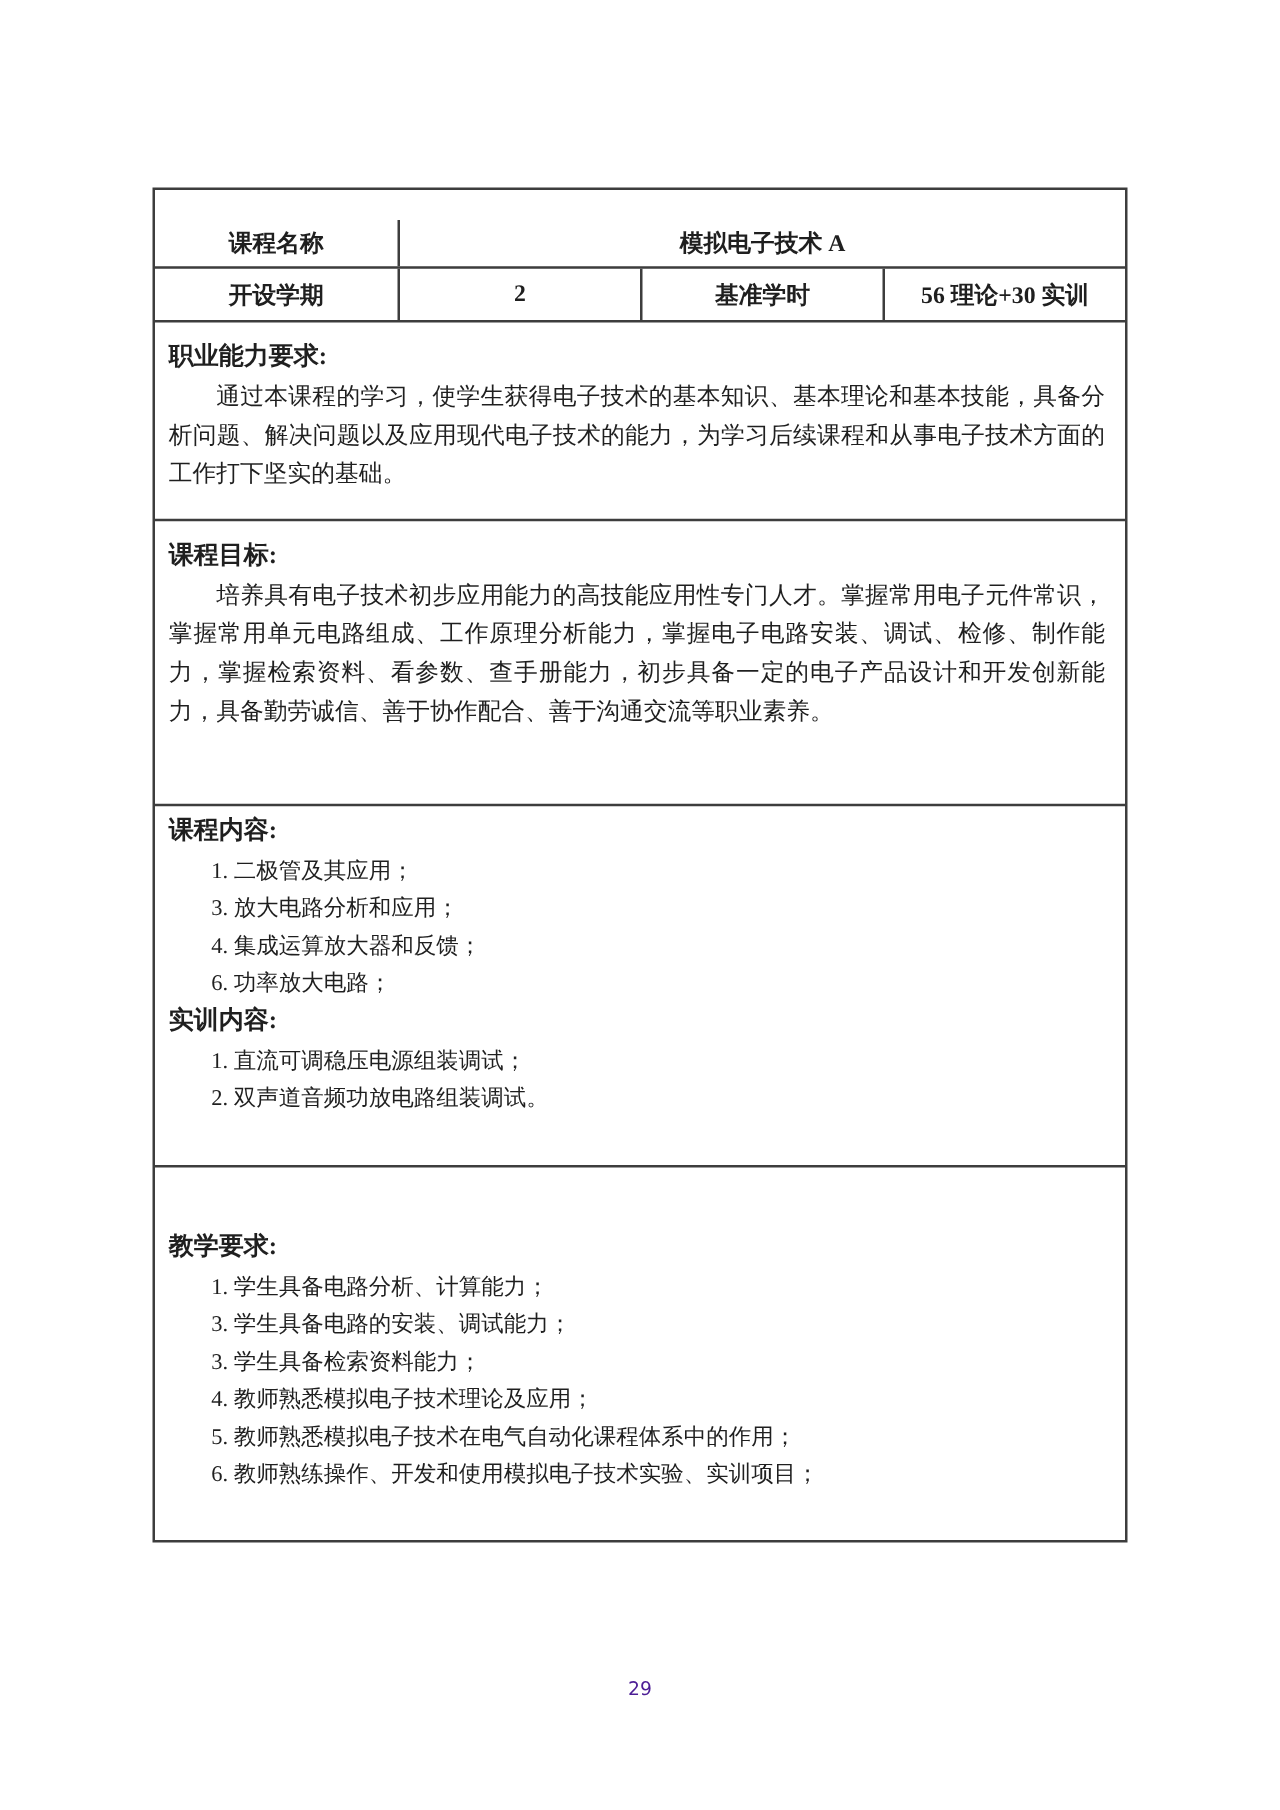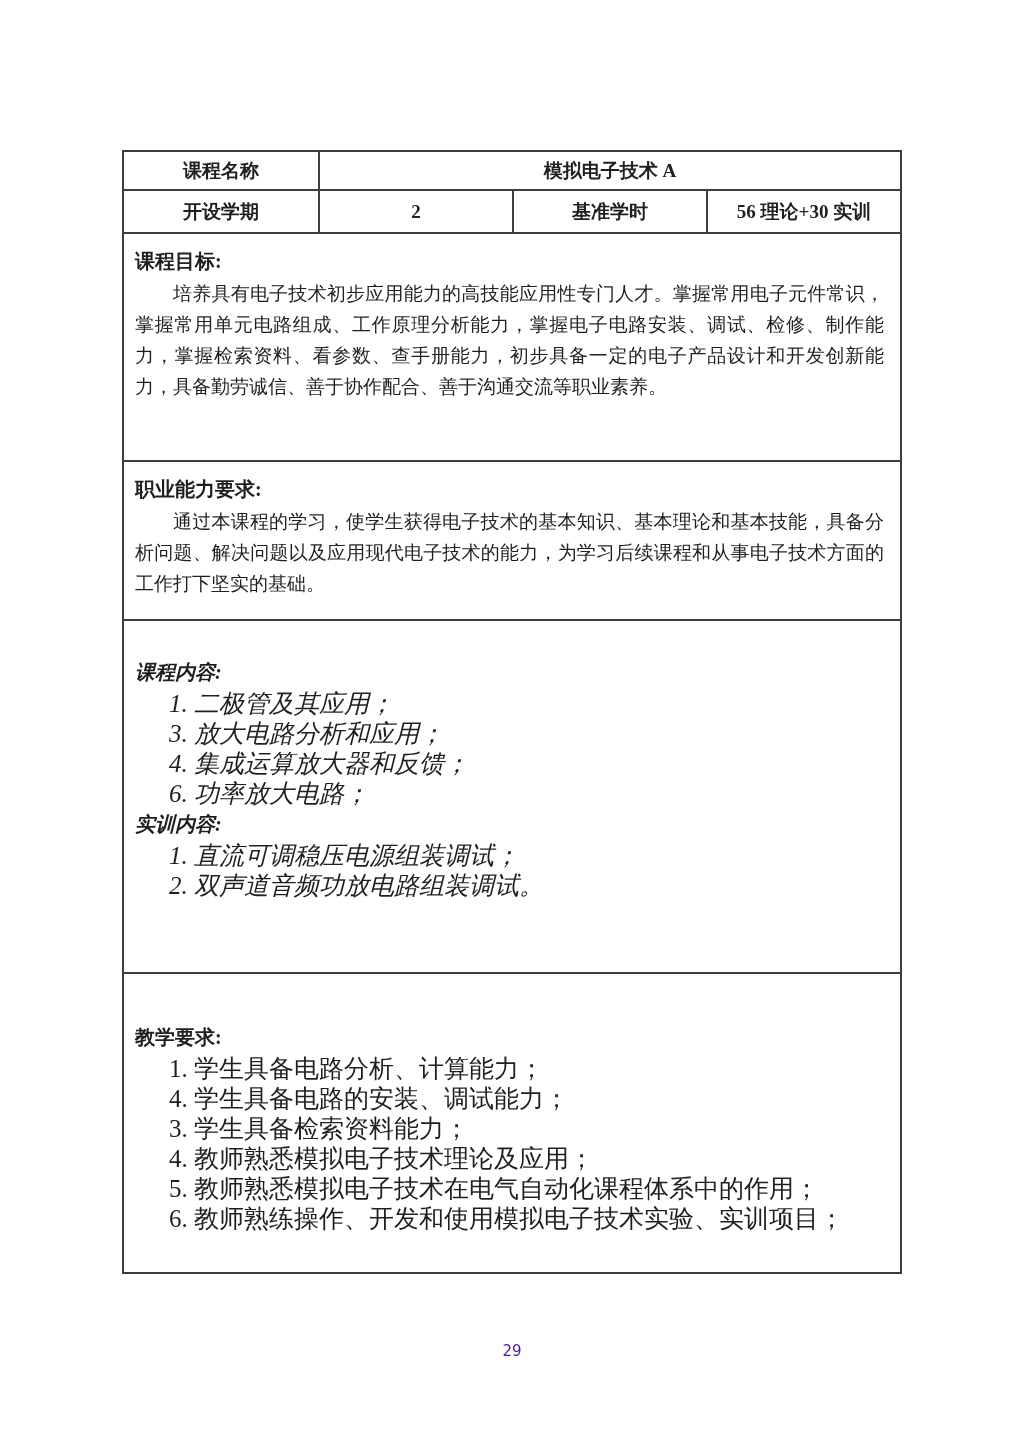--- a/index.html
+++ b/index.html
@@ -27,49 +27,49 @@
   .header-row .cell {
     display: flex;
     align-items: center;
     justify-content: center;
     font-weight: bold;
     font-size: 19px;
     text-align: center;
     border-left: 2px solid #3d3d3d;
   }
   .header-row .cell:first-child { border-left: none; }
-  .row-1 { height: 37px; }
+  .row-1 { height: 37px; margin-top: 24px; }
   .row-2 { height: 43px; border-top: 2px solid #3d3d3d; }
   .w25 { width: 25%; }
   .w75 { width: 75%; }
   .section {
     width: 100%;
     border-top: 2px solid #3d3d3d;
     padding: 12px 16px 0 11px;
     overflow: hidden;
   }
   .sec-vocational { height: 159px; }
   .sec-objectives { height: 228px; }
-  .sec-content   { height: 353px; padding-top: 36px; font-style: italic; }
+  .sec-content   { height: 289px; padding-top: 4px; }
   .sec-teaching  { height: 300px; padding-top: 48px; }
   .sec-title {
     font-weight: bold;
     font-size: 20px;
     line-height: 30px;
   }
   .sec-para {
     font-size: 19px;
     line-height: 31px;
     text-indent: 2em;
     text-align: justify;
     margin-top: 2px;
   }
   .sec-list { margin-top: 2px; }
   .sec-list-item {
-    font-size: 25px;
+    font-size: 18px;
     line-height: 30px;
     padding-left: 34px;
   }
   .page-number {
     position: absolute;
     top: 1342px;
     left: 0;
     width: 100%;
     text-align: center;
     font-family: "DejaVu Sans", "Liberation Sans", sans-serif;
@@ -89,28 +89,28 @@
       <div class="cell w75">模拟电子技术 A</div>
     </div>
 
     <div class="row header-row row-2">
       <div class="cell w25">开设学期</div>
       <div class="cell w25">2</div>
       <div class="cell w25">基准学时</div>
       <div class="cell w25">56 理论+30 实训</div>
     </div>
 
+    <div class="section sec-vocational">
+      <div class="sec-title">职业能力要求:</div>
+      <p class="sec-para">通过本课程的学习，使学生获得电子技术的基本知识、基本理论和基本技能，具备分析问题、解决问题以及应用现代电子技术的能力，为学习后续课程和从事电子技术方面的工作打下坚实的基础。</p>
+    </div>
+
     <div class="section sec-objectives">
       <div class="sec-title">课程目标:</div>
       <p class="sec-para">培养具有电子技术初步应用能力的高技能应用性专门人才。掌握常用电子元件常识，掌握常用单元电路组成、工作原理分析能力，掌握电子电路安装、调试、检修、制作能力，掌握检索资料、看参数、查手册能力，初步具备一定的电子产品设计和开发创新能力，具备勤劳诚信、善于协作配合、善于沟通交流等职业素养。</p>
-    </div>
-
-    <div class="section sec-vocational">
-      <div class="sec-title">职业能力要求:</div>
-      <p class="sec-para">通过本课程的学习，使学生获得电子技术的基本知识、基本理论和基本技能，具备分析问题、解决问题以及应用现代电子技术的能力，为学习后续课程和从事电子技术方面的工作打下坚实的基础。</p>
     </div>
 
     <div class="section sec-content">
       <div class="sec-title">课程内容:</div>
       <div class="sec-list">
         <div class="sec-list-item">1. 二极管及其应用；</div>
         <div class="sec-list-item">3. 放大电路分析和应用；</div>
         <div class="sec-list-item">4. 集成运算放大器和反馈；</div>
         <div class="sec-list-item">6. 功率放大电路；</div>
       </div>
@@ -118,21 +118,21 @@
       <div class="sec-list">
         <div class="sec-list-item">1. 直流可调稳压电源组装调试；</div>
         <div class="sec-list-item">2. 双声道音频功放电路组装调试。</div>
       </div>
     </div>
 
     <div class="section sec-teaching">
       <div class="sec-title">教学要求:</div>
       <div class="sec-list">
         <div class="sec-list-item">1. 学生具备电路分析、计算能力；</div>
-        <div class="sec-list-item">4. 学生具备电路的安装、调试能力；</div>
+        <div class="sec-list-item">3. 学生具备电路的安装、调试能力；</div>
         <div class="sec-list-item">3. 学生具备检索资料能力；</div>
         <div class="sec-list-item">4. 教师熟悉模拟电子技术理论及应用；</div>
         <div class="sec-list-item">5. 教师熟悉模拟电子技术在电气自动化课程体系中的作用；</div>
         <div class="sec-list-item">6. 教师熟练操作、开发和使用模拟电子技术实验、实训项目；</div>
       </div>
     </div>
 
   </div>
 
   <div class="page-number">29</div>

